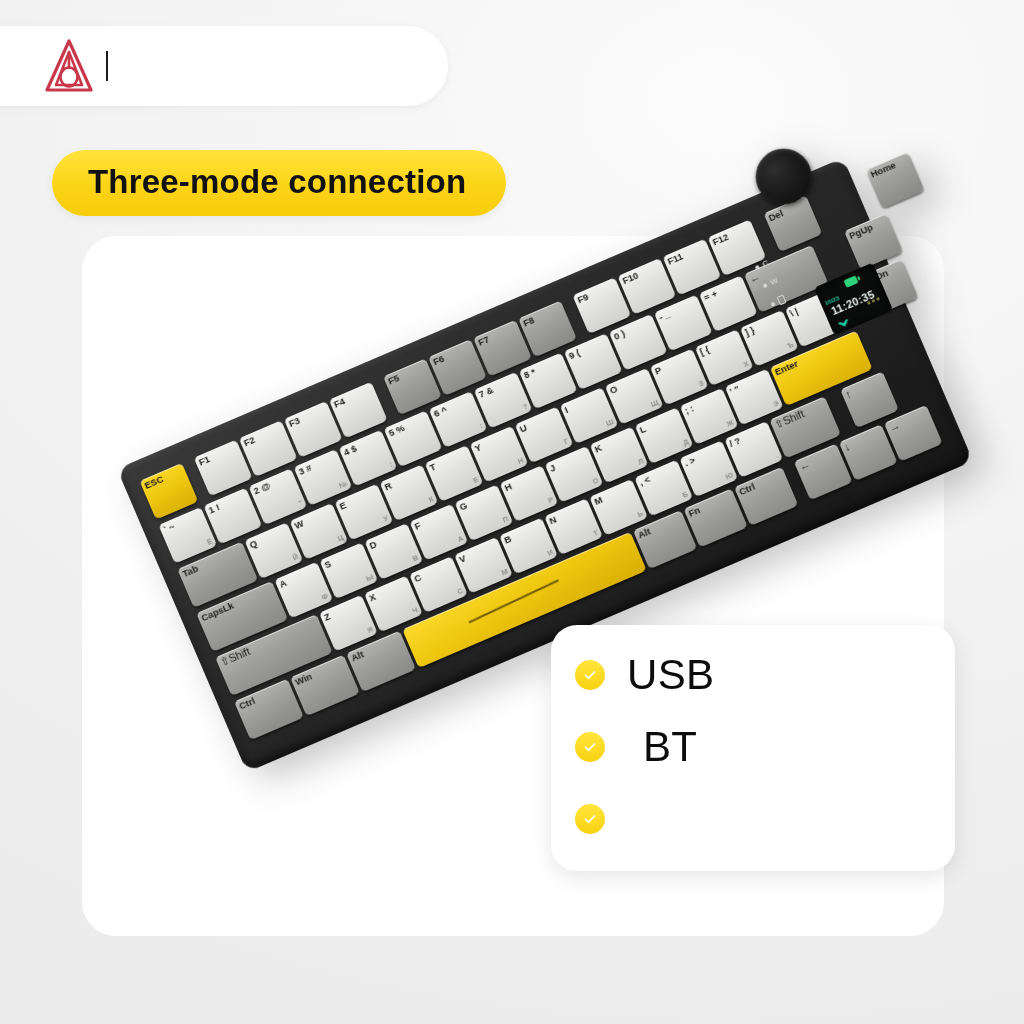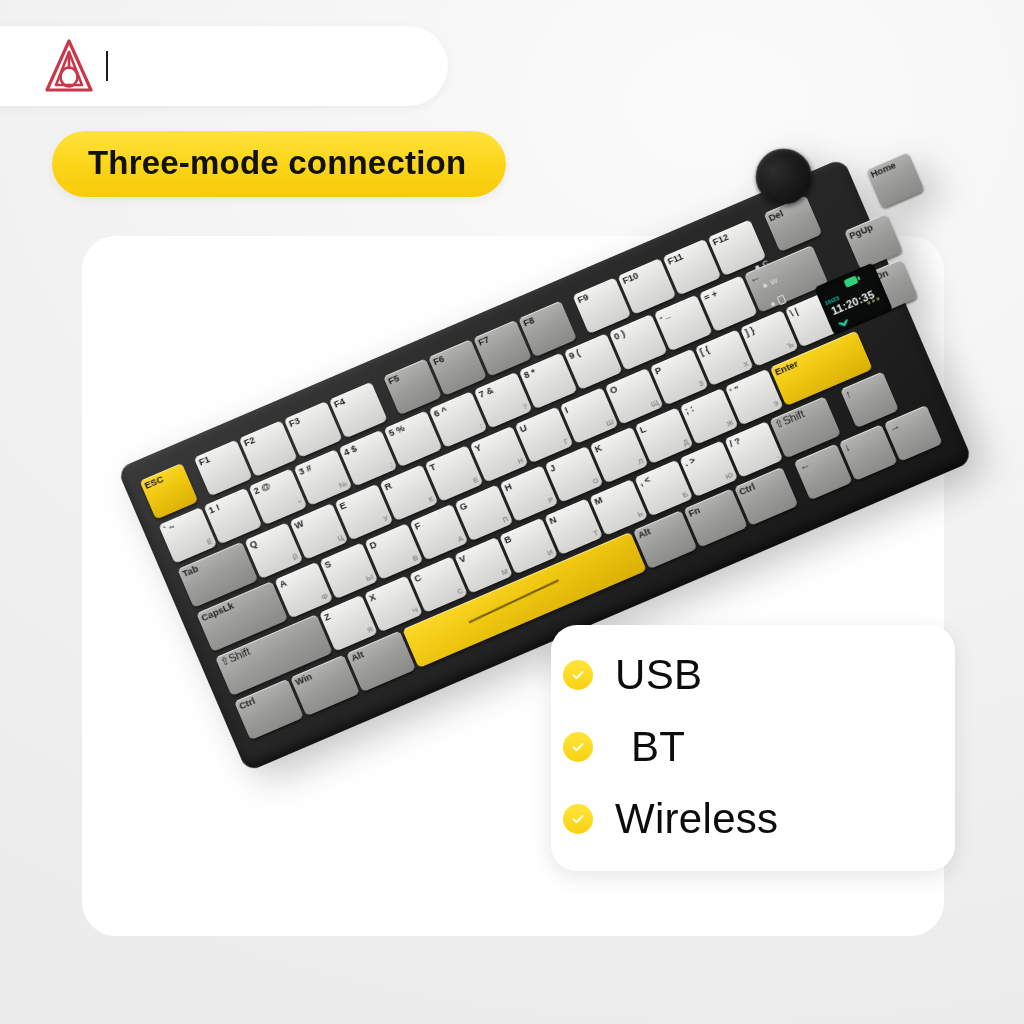--- a/index.html
+++ b/index.html
@@ -29,37 +29,37 @@
   .logo-text{
     margin-left:16px;font-size:30px;letter-spacing:7px;color:#1b1b1b;
     font-weight:500;
   }
   .logo-bar{
     margin-left:12px;width:2px;height:30px;background:#1b1b1b;display:inline-block;
   }
 
   
   .headline-badge{
-    position:absolute;left:52px;top:131px;padding:13px 40px 15px 36px;
+    position:absolute;left:52px;top:150px;padding:13px 40px 15px 36px;
     background:linear-gradient(180deg,#ffe23b 0%,#fbd417 55%,#f7cc0a 100%);
     border-radius:34px;
     box-shadow:0 3px 10px rgba(0,0,0,.06);
   }
   .headline-badge span{
     font-size:33px;font-weight:700;color:#111;letter-spacing:.2px;white-space:nowrap;
   }
 
   
   .feature-card{
     position:absolute;left:551px;top:625px;width:404px;height:246px;
     background:#fff;border-radius:26px;
     box-shadow:0 6px 22px rgba(0,0,0,.10);
     padding:14px 0 0 0;box-sizing:border-box;
   }
-  .feature-row{display:flex;align-items:center;height:72px;padding-left:12px;}
+  .feature-row{display:flex;align-items:center;height:72px;padding-left:24px;}
   .check{
     width:30px;height:30px;border-radius:50%;flex:none;
     background:linear-gradient(180deg,#ffe53c 0%,#f8d211 100%);
     display:flex;align-items:center;justify-content:center;
   }
   .check svg{display:block;}
   .feature-row.indent .label{padding-left:16px;text-align:right;}
   .label{margin-left:22px;font-size:42px;color:#0c0c0c;font-weight:400;letter-spacing:.3px;}
 
   
@@ -492,17 +492,16 @@
           </svg>
         </span>
         <span class="label">BT</span>
       </div>
       <div class="feature-row">
         <span class="check">
           <svg width="16" height="16" viewBox="0 0 16 16">
             <path d="M3.6 8.3 L6.5 11.2 L12.4 5.1" fill="none" stroke="#fff" stroke-width="1.9" stroke-linecap="round" stroke-linejoin="round"></path>
           </svg>
         </span>
-        <span class="label">Wireless</span>
       </div>
     </div>
 
 </div>
 
 </body></html>

